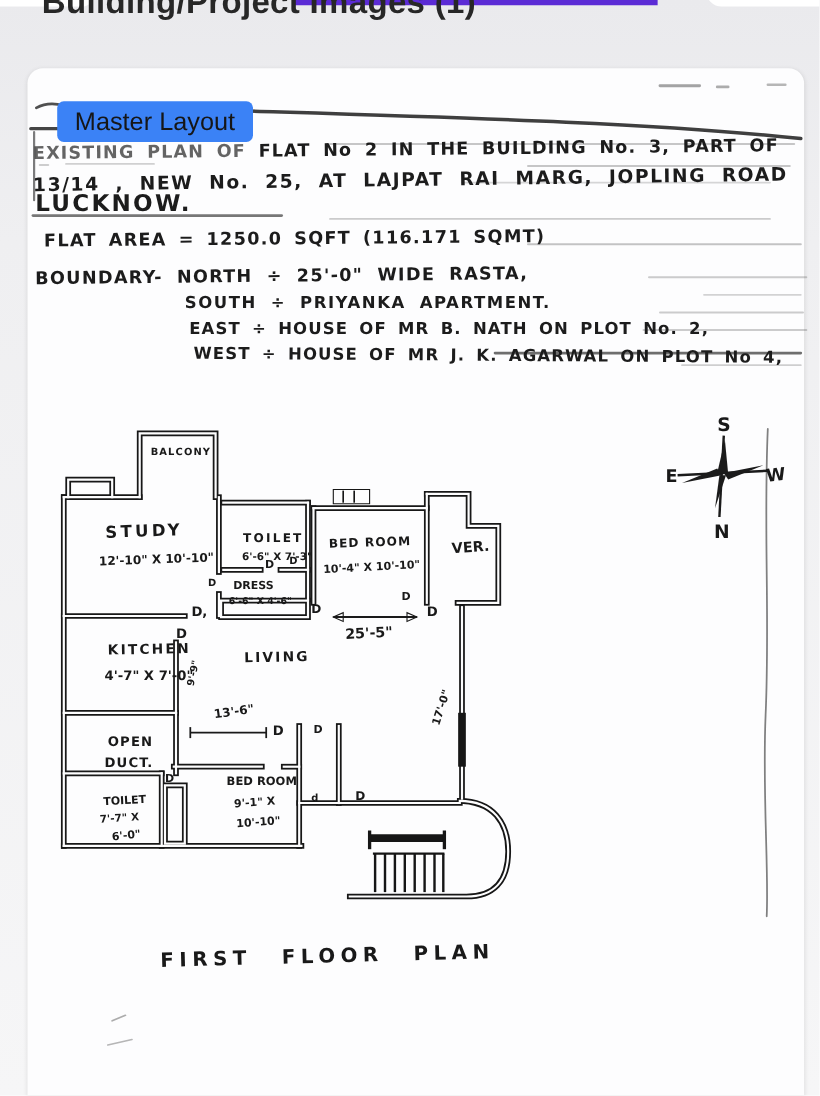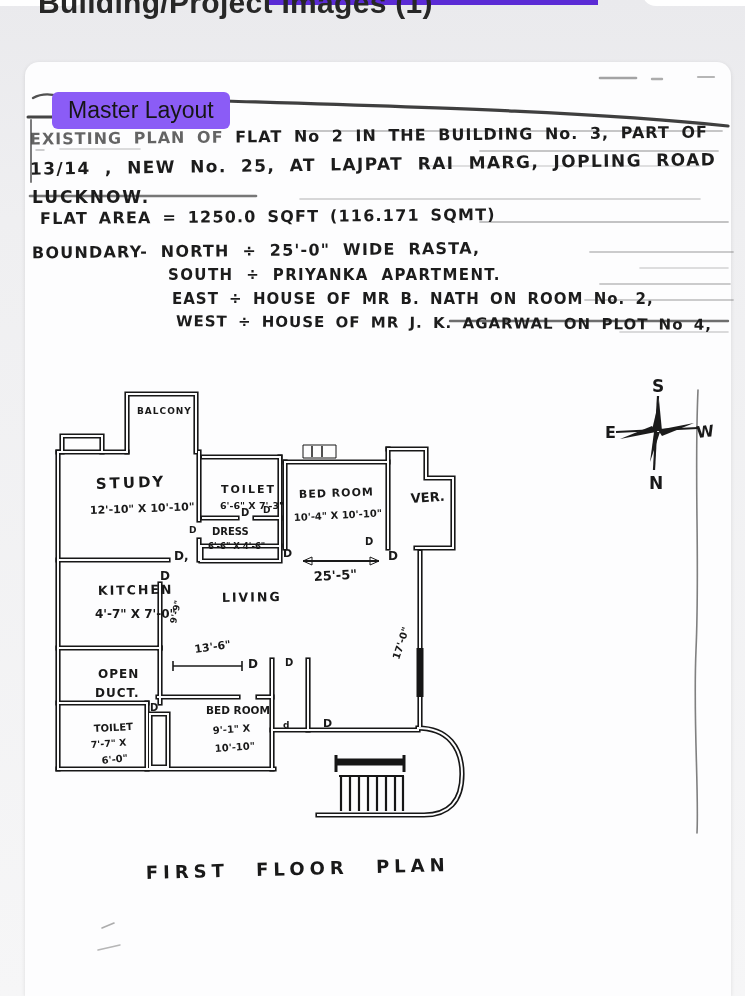--- a/index.html
+++ b/index.html
@@ -16,21 +16,21 @@
     position:absolute;left:38px;top:-14px;margin:0;
     font-size:30px;font-weight:700;color:#272727;letter-spacing:.3px;white-space:nowrap;
   }
   .paper{
     position:absolute;left:25px;top:62px;width:706px;height:934px;
     background:#fdfdfe;border-radius:14px 14px 0 0;
     box-shadow:0 1px 4px rgba(0,0,0,.10);
   }
   .chip{
     position:absolute;left:52px;top:92px;z-index:6;
-    background:#8b5cf6;border-radius:6px;padding:5px 16px;
+    background:#3b82f6;border-radius:6px;padding:5px 16px;
     font-size:23px;color:#161616;white-space:nowrap;
   }
   .hw{
     position:absolute;z-index:4;color:#1c1c1c;font-weight:700;white-space:nowrap;
     font-family:"DejaVu Sans",sans-serif;
   }
   .hw .faded{opacity:.68;}
   svg.plan{position:absolute;left:0;top:0;z-index:3;pointer-events:none;}
   .walls path{stroke:#171717;stroke-width:5.2;fill:none;stroke-linecap:square;stroke-linejoin:miter;}
   .walls-inner path{stroke:#fdfdfe;stroke-width:2;fill:none;stroke-linecap:square;stroke-linejoin:miter;}
@@ -54,26 +54,26 @@
 
 <div class="paper"></div>
 
 <div class="chip">Master Layout</div>
 
 <div class="hw" style="left:30px;top:126px;font-size:16px;letter-spacing:1px;word-spacing:5px;transform:rotate(-0.6deg);">
   <span class="faded">EXISTING PLAN OF</span>
   <span>FLAT No 2 IN THE BUILDING No. 3, PART OF</span>
 </div>
 <div class="hw" style="left:30px;top:154px;font-size:17px;letter-spacing:1.4px;word-spacing:7px;transform:rotate(-0.8deg);">13/14 , NEW No. 25, AT LAJPAT RAI MARG, JOPLING ROAD</div>
-<div class="hw" style="left:32px;top:187px;font-size:17px;letter-spacing:2px;">LUCKNOW.</div>
+<div class="hw" style="left:32px;top:173px;font-size:21px;letter-spacing:2px;">LUCKNOW.</div>
 <div class="hw" style="left:40px;top:207px;font-size:16px;letter-spacing:1.2px;word-spacing:4px;transform:rotate(-0.5deg);">FLAT AREA = 1250.0 SQFT (116.171 SQMT)</div>
 
 <div class="hw" style="left:32px;top:241px;font-size:16px;letter-spacing:1.2px;word-spacing:6px;transform:rotate(-0.6deg);">BOUNDARY- NORTH ÷ 25'-0" WIDE RASTA,</div>
 <div class="hw" style="left:168px;top:266px;font-size:15px;letter-spacing:1.4px;word-spacing:6px;">SOUTH ÷ PRIYANKA APARTMENT.</div>
-<div class="hw" style="left:172px;top:290px;font-size:15px;letter-spacing:1px;word-spacing:4px;">EAST ÷ HOUSE OF MR B. NATH ON ROOM No. 2,</div>
+<div class="hw" style="left:172px;top:290px;font-size:15px;letter-spacing:1px;word-spacing:4px;">EAST ÷ HOUSE OF MR B. NATH ON PLOT No. 2,</div>
 <div class="hw" style="left:176px;top:314px;font-size:15px;letter-spacing:1px;word-spacing:4px;transform:rotate(0.4deg);">WEST ÷ HOUSE OF MR J. K. AGARWAL ON PLOT No 4,</div>
 
 <svg class="plan" width="745" height="996" viewBox="0 0 745 996">
 
   <g class="noise">
     <path d="M300,131 H722" stroke-width="1.8" opacity="0.30"></path>
     <path d="M60,149 H140" stroke-width="1.6" opacity="0.25"></path>
     <path d="M480,151 H718" stroke-width="1.8" opacity="0.30"></path>
     <path d="M420,166 H700" stroke-width="1.6" opacity="0.22"></path>
     <path d="M30,196 H256" stroke-width="2.6" opacity="0.75"></path>

